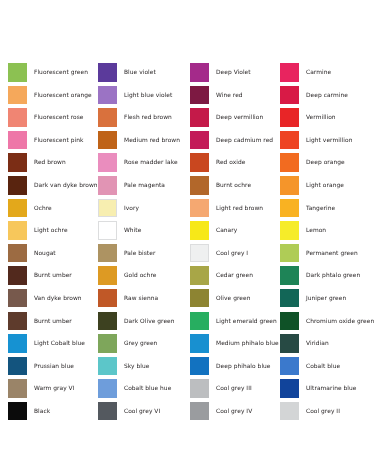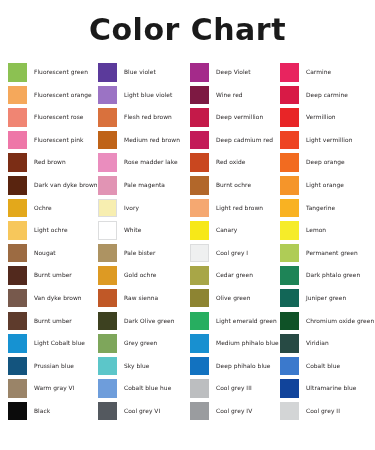--- a/index.html
+++ b/index.html
@@ -60,21 +60,20 @@
     white-space: nowrap;
     font-family: "DejaVu Sans", sans-serif;
     letter-spacing: 0.05px;
   }
 </style>
 </head>
 <body>
 
 <div id="page">
 
-  <div id="chart-title">Color Chart</div>
 
   <div id="swatch-grid">
       <div class="swatch-cell">
         <div class="swatch-chip" style="background: rgb(140, 193, 82);"></div>
         <span class="swatch-label">Fluorescent green</span>
       </div>
       <div class="swatch-cell">
         <div class="swatch-chip" style="background: rgb(91, 58, 155);"></div>
         <span class="swatch-label">Blue violet</span>
       </div>

